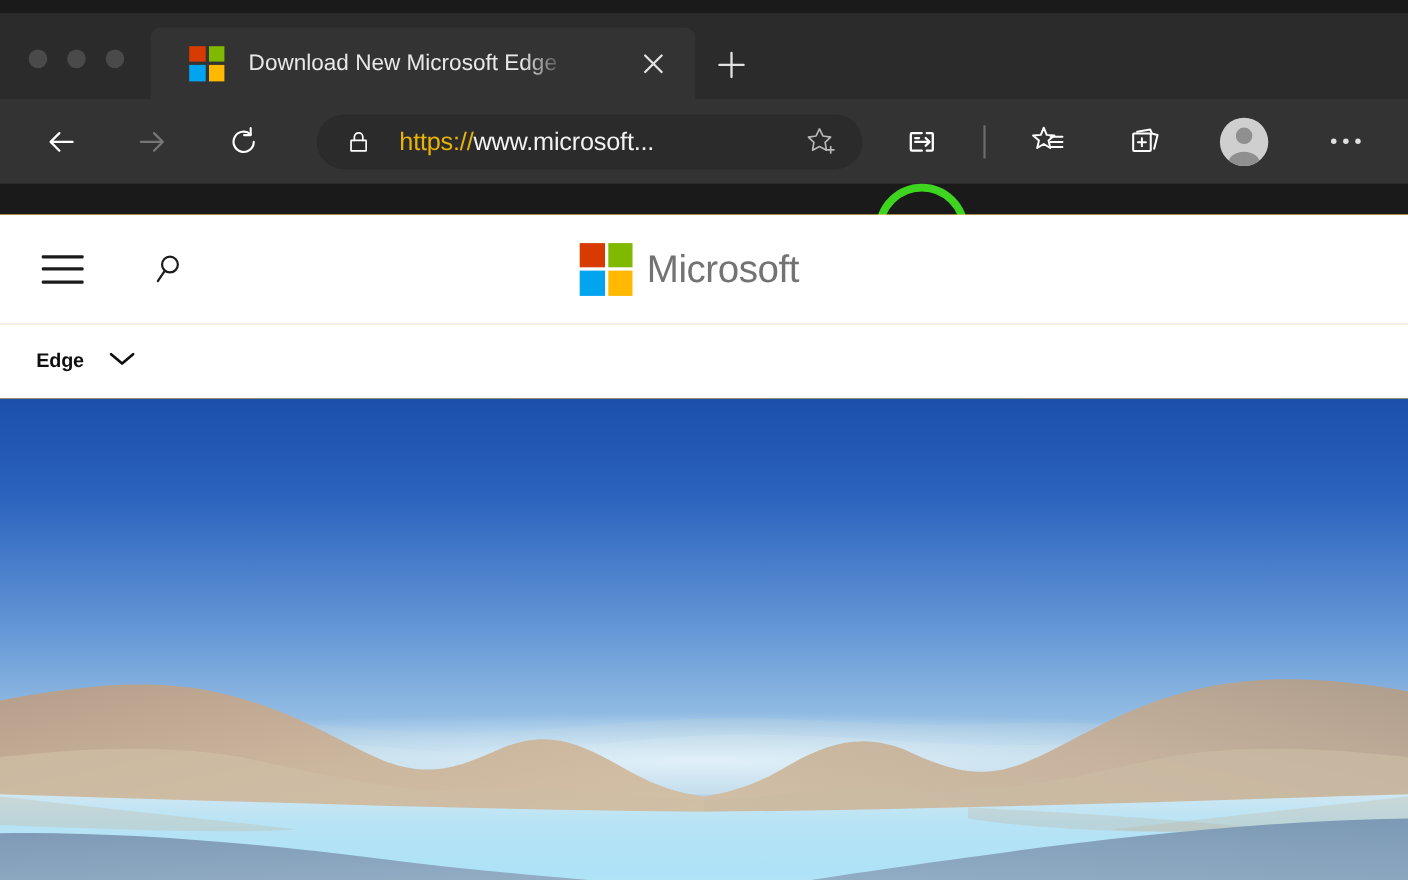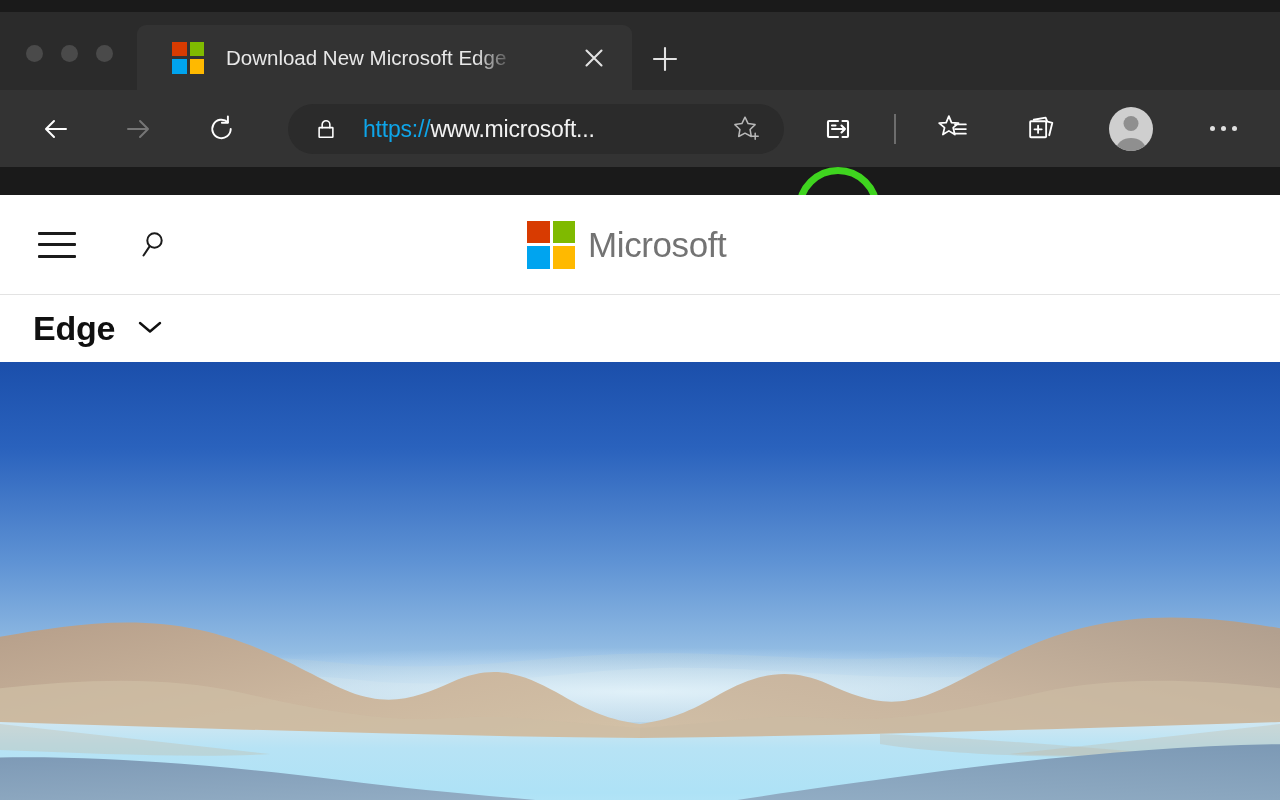--- a/index.html
+++ b/index.html
@@ -144,21 +144,21 @@
     display: flex; align-items: center; justify-content: center;
   }
   .omnibox-url {
     position: absolute; left: 75px; top: 50%;
     transform: translateY(-50%);
     font-size: 23px;
     letter-spacing: -0.2px;
     white-space: nowrap;
     color: #f2f2f2;
   }
-  .url-scheme { color: #0ea5e9; margin-top: 29px; }
+  .url-scheme { color: #eab308; margin-top: 29px; }
   .omnibox-fav {
     position: absolute; right: 22px; top: 50%;
     transform: translateY(-50%);
     width: 30px; height: 30px;
     display: flex; align-items: center; justify-content: center;
   }
 
   .tb-immersive { left: 815px; }
 
   .highlight-ring {
@@ -292,21 +292,21 @@
     align-items: center;
   }
   .subnav-item {
     position: absolute;
     left: 33px;
     display: flex;
     align-items: center;
     gap: 20px;
   }
   .subnav-label {
-    font-size: 34px;
+    font-size: 18px;
     font-weight: bold;
     color: #101010;
     letter-spacing: -0.2px;
   }
 
   
   .hero {
     position: relative;
     width: 1280px;
     height: 478px;

